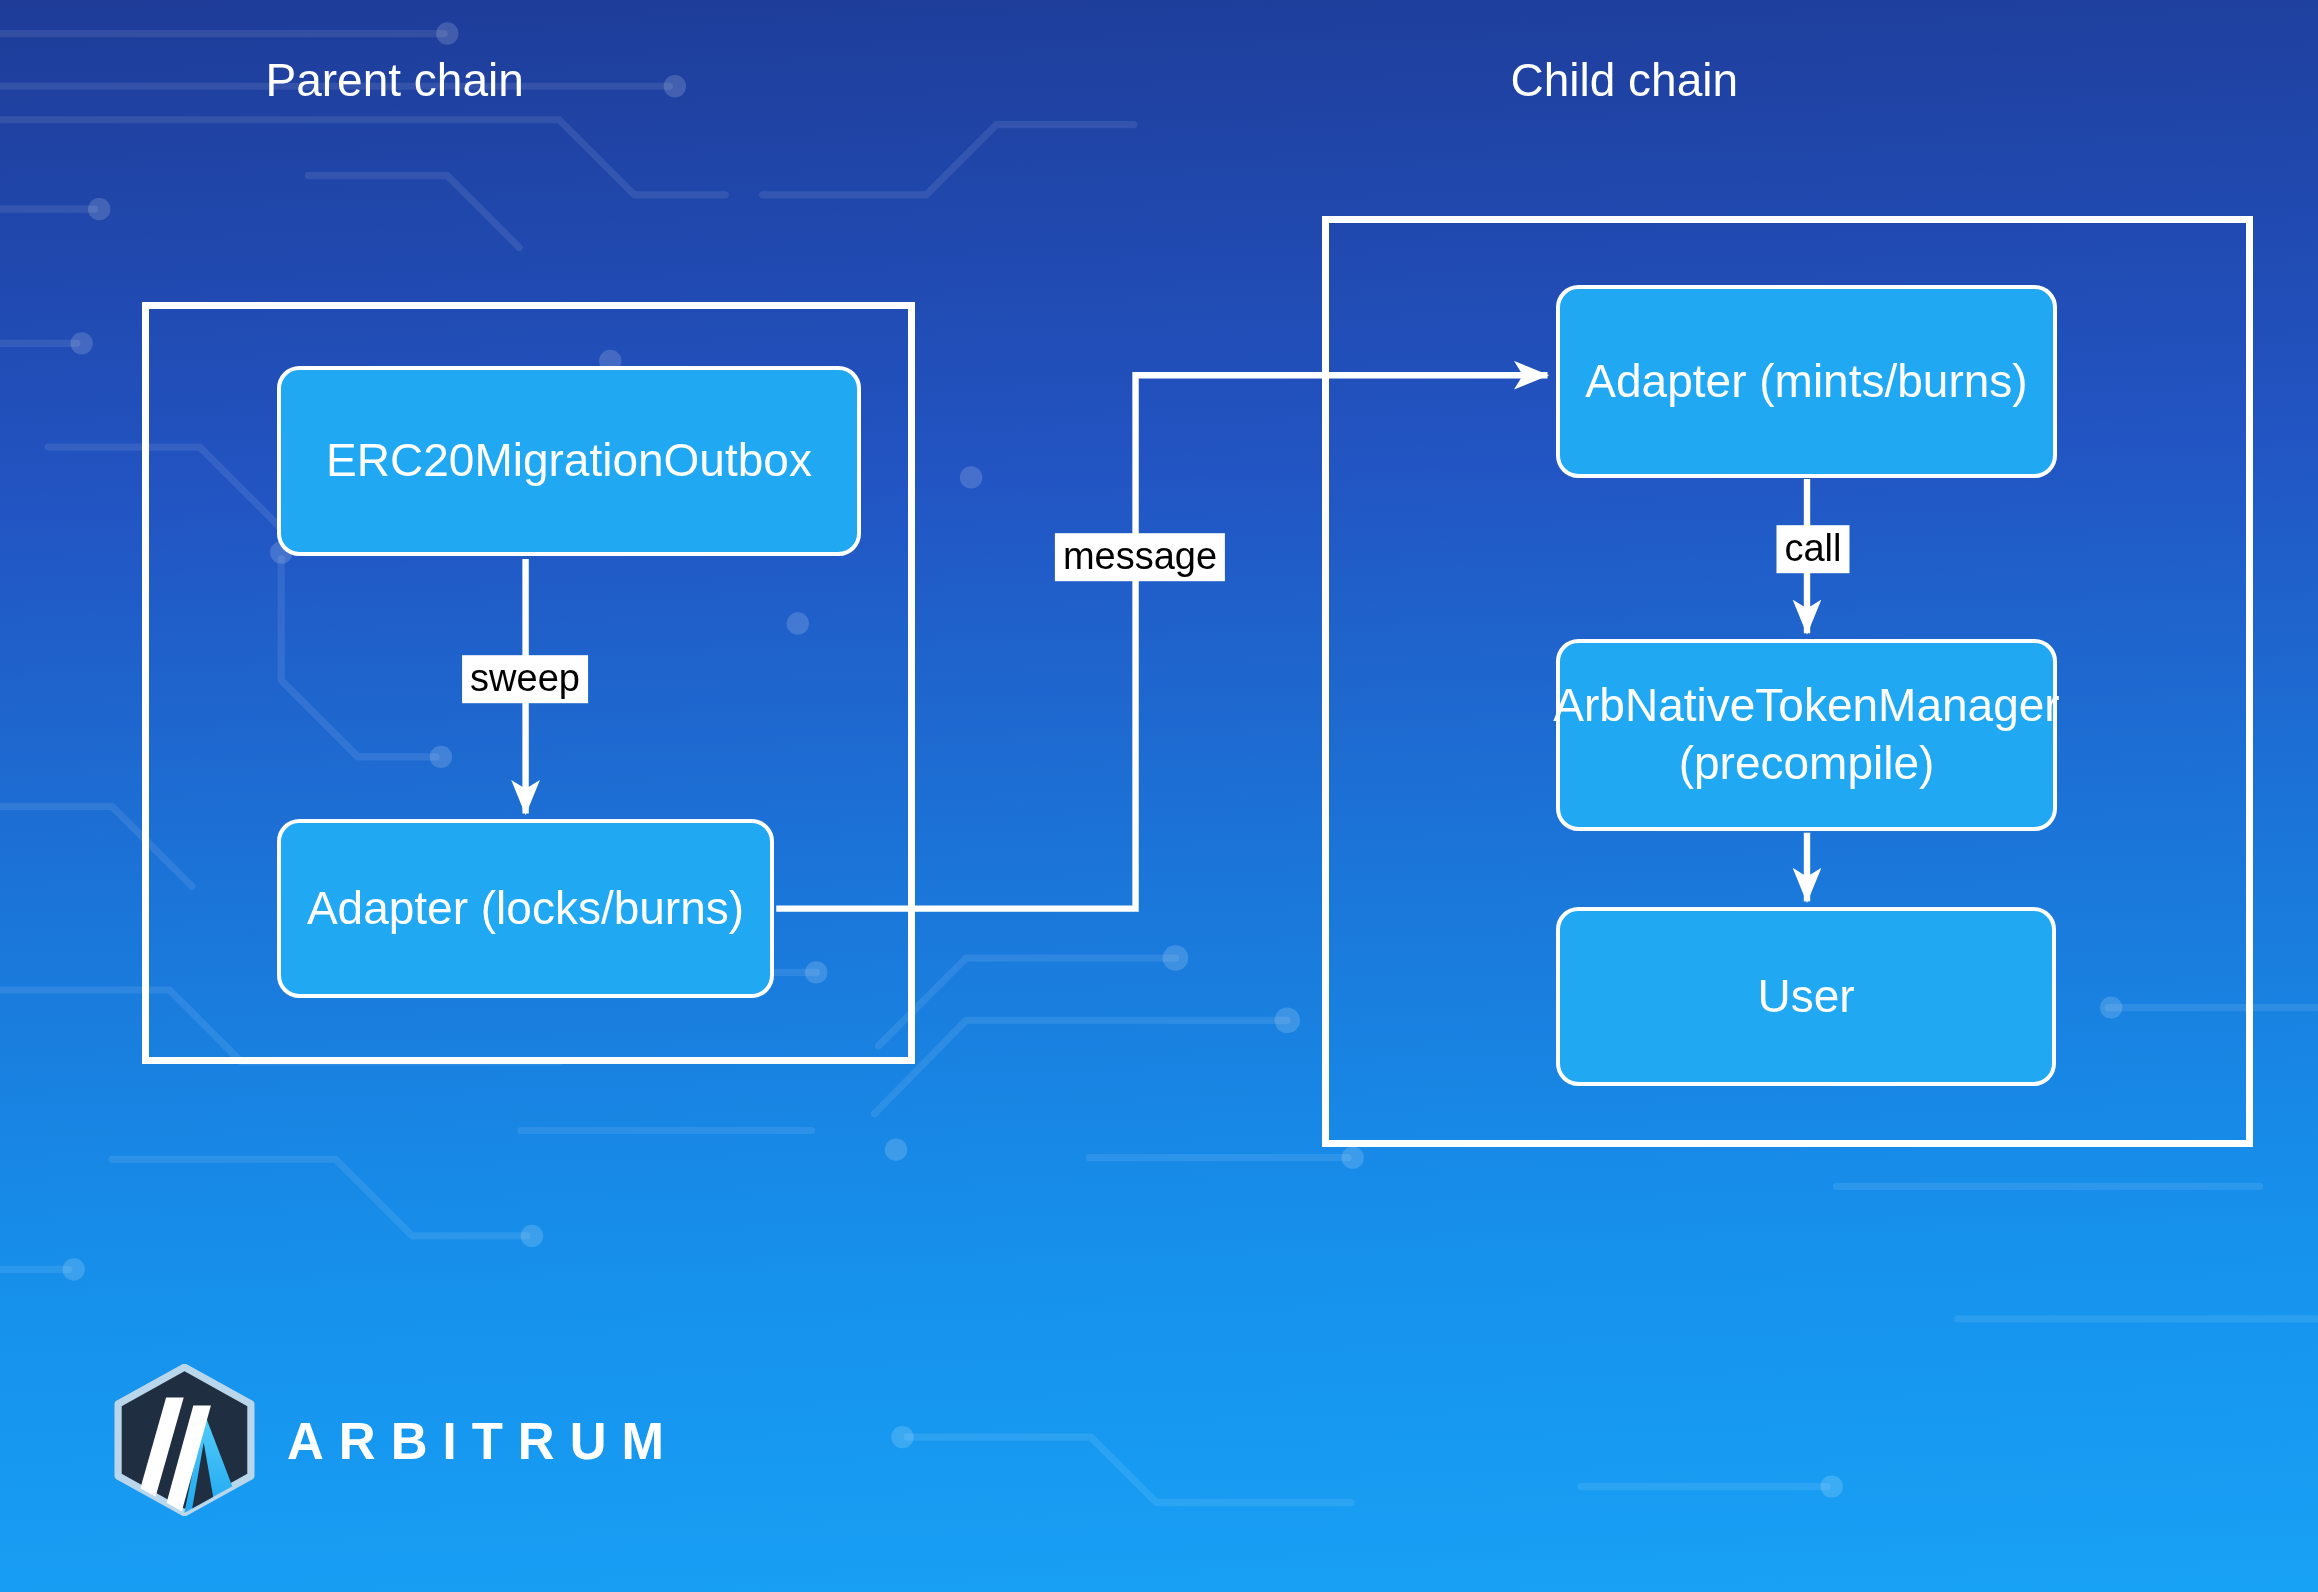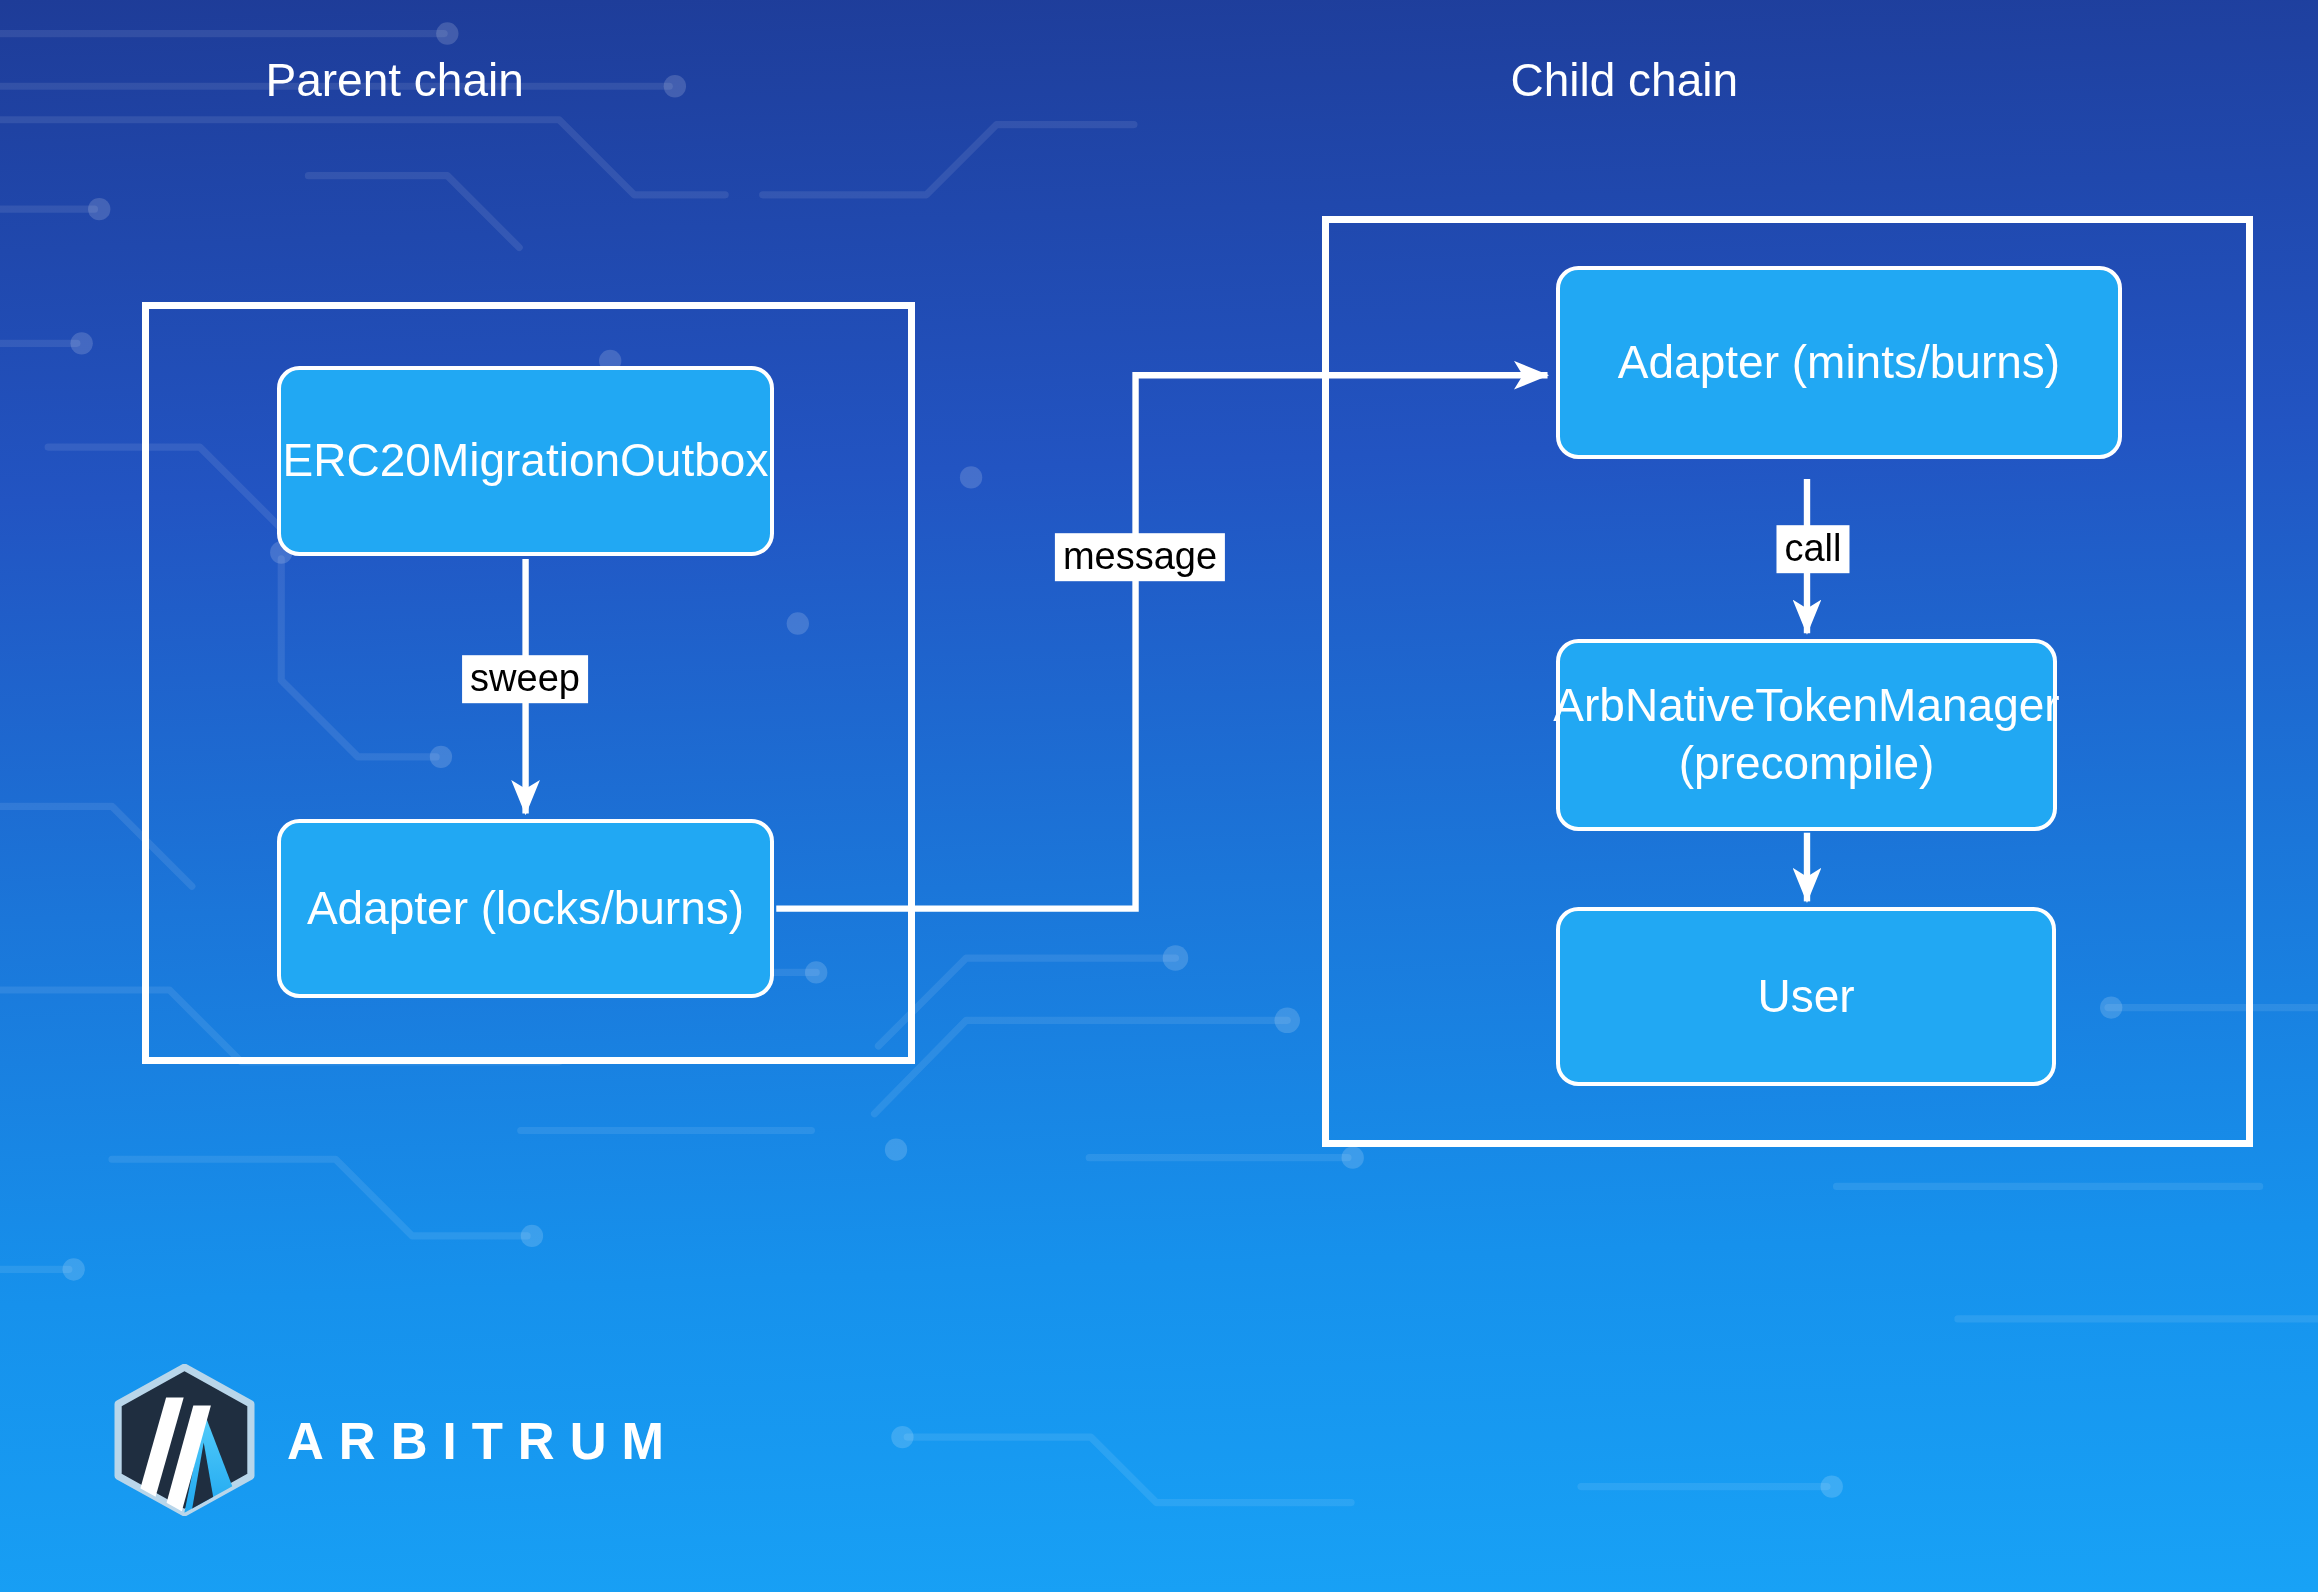--- a/index.html
+++ b/index.html
@@ -46,23 +46,23 @@
     color:#fff;
     font-size:46px;
     line-height:1.26;
     display:flex;
     flex-direction:column;
     align-items:center;
     justify-content:center;
     text-align:center;
     white-space:nowrap;
   }
-  #node-outbox{left:277px;top:366px;width:497px;height:190px;}
+  #node-outbox{left:277px;top:366px;width:584px;height:190px;}
   #node-adapter-parent{left:277px;top:819px;width:497px;height:179px;}
-  #node-adapter-child{left:1556px;top:266px;width:566px;height:193px;}
+  #node-adapter-child{left:1556px;top:285px;width:501px;height:193px;}
   #node-manager{left:1556px;top:639px;width:501px;height:192px;}
   #node-user{left:1556px;top:907px;width:500px;height:179px;}
   svg.edges{z-index:4;}
   .edge-label{
     position:absolute;
     z-index:5;
     transform:translate(-50%,-50%);
     background:var(--label-bg,#ffffff);
     color:var(--label-text,#000000);
     font-size:38px;

